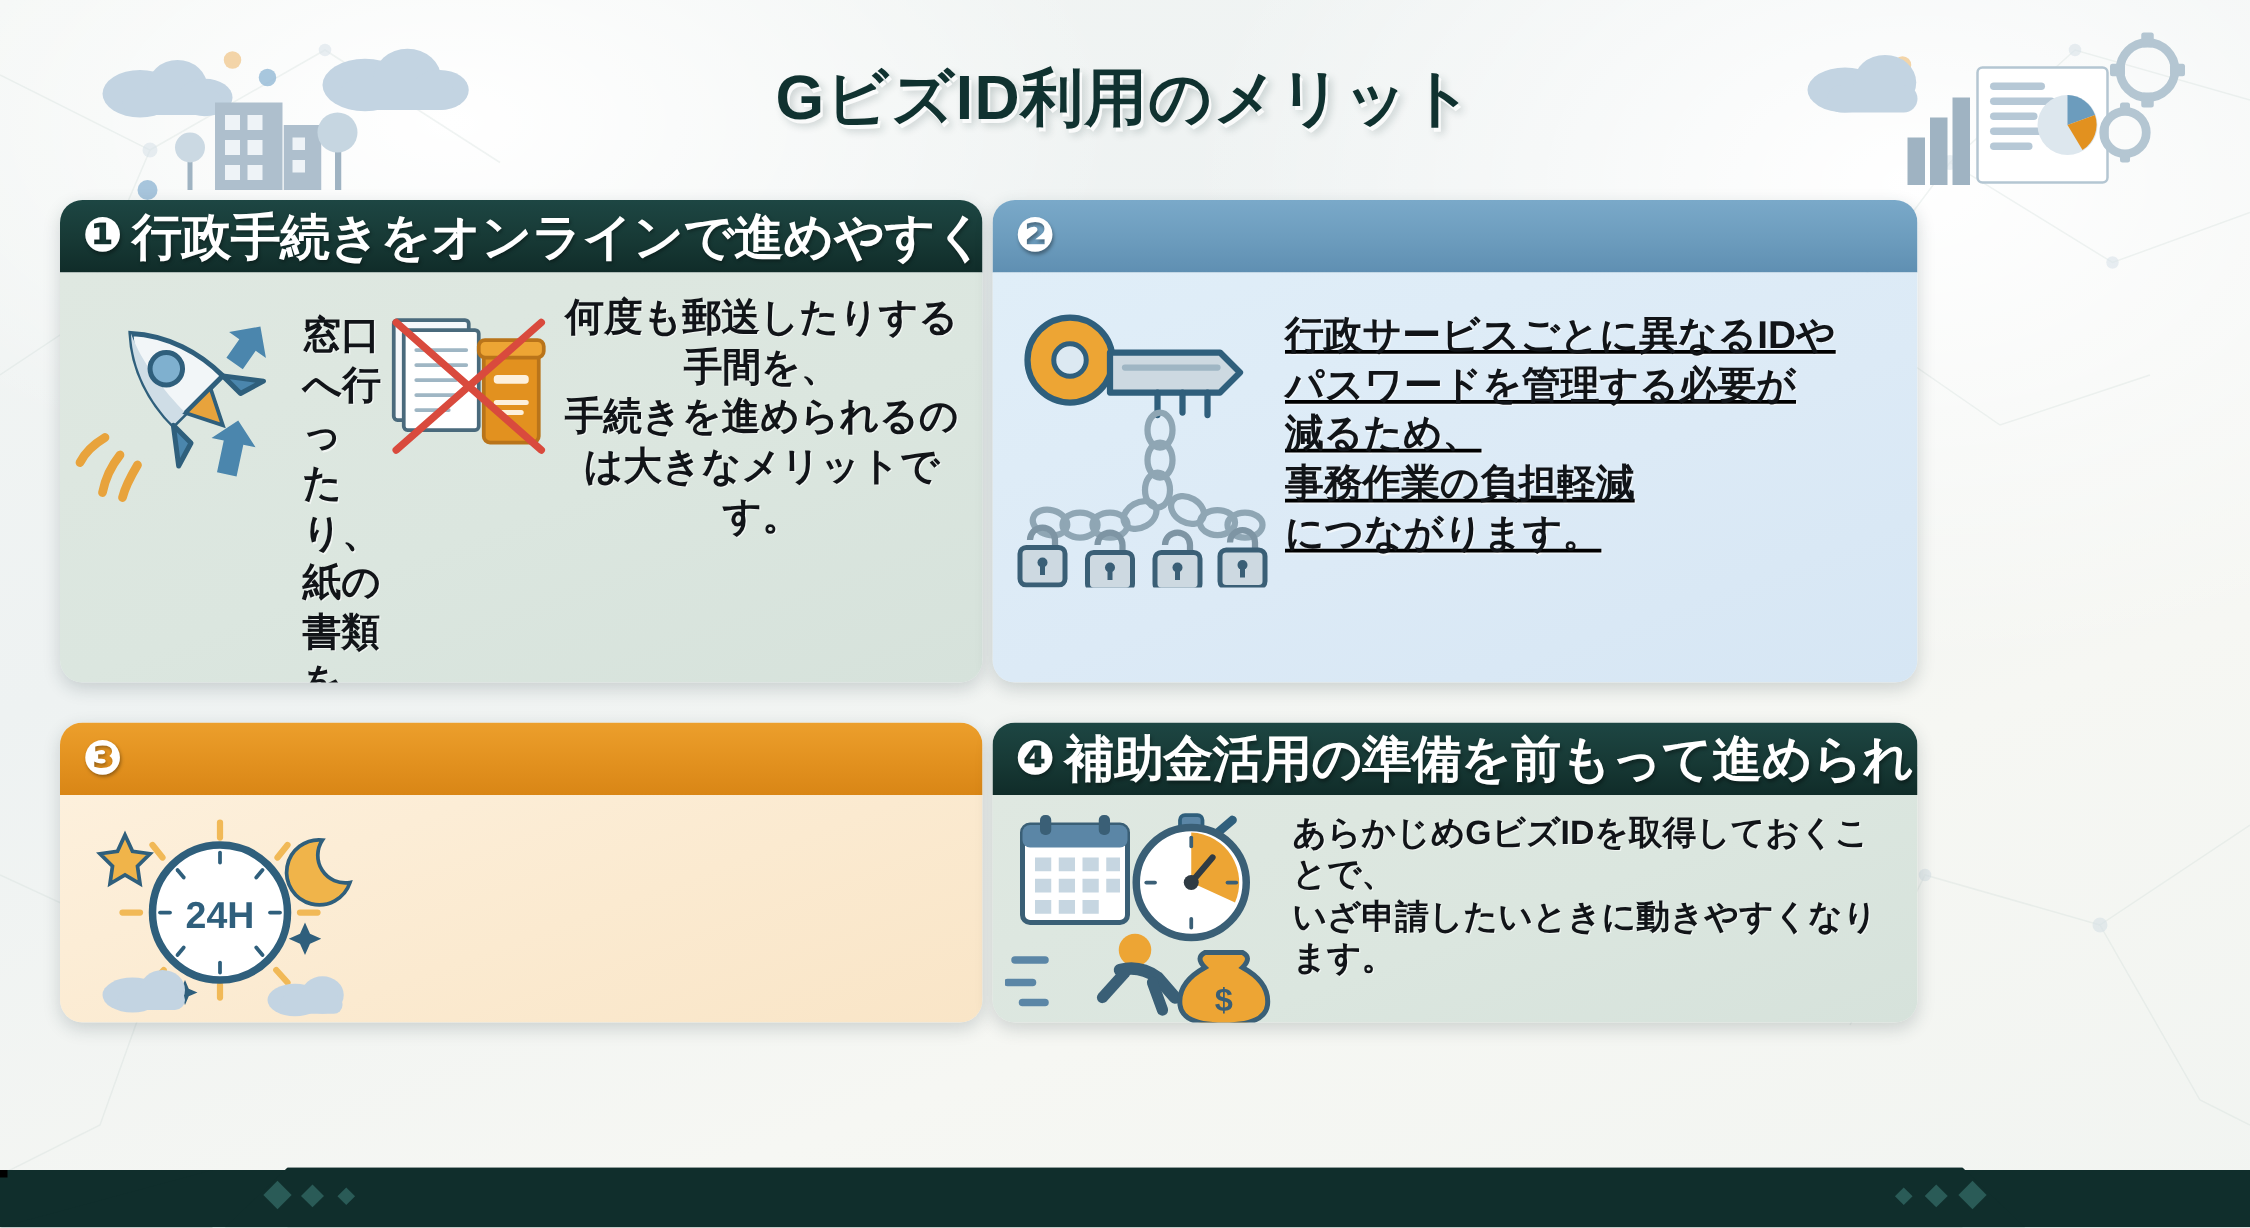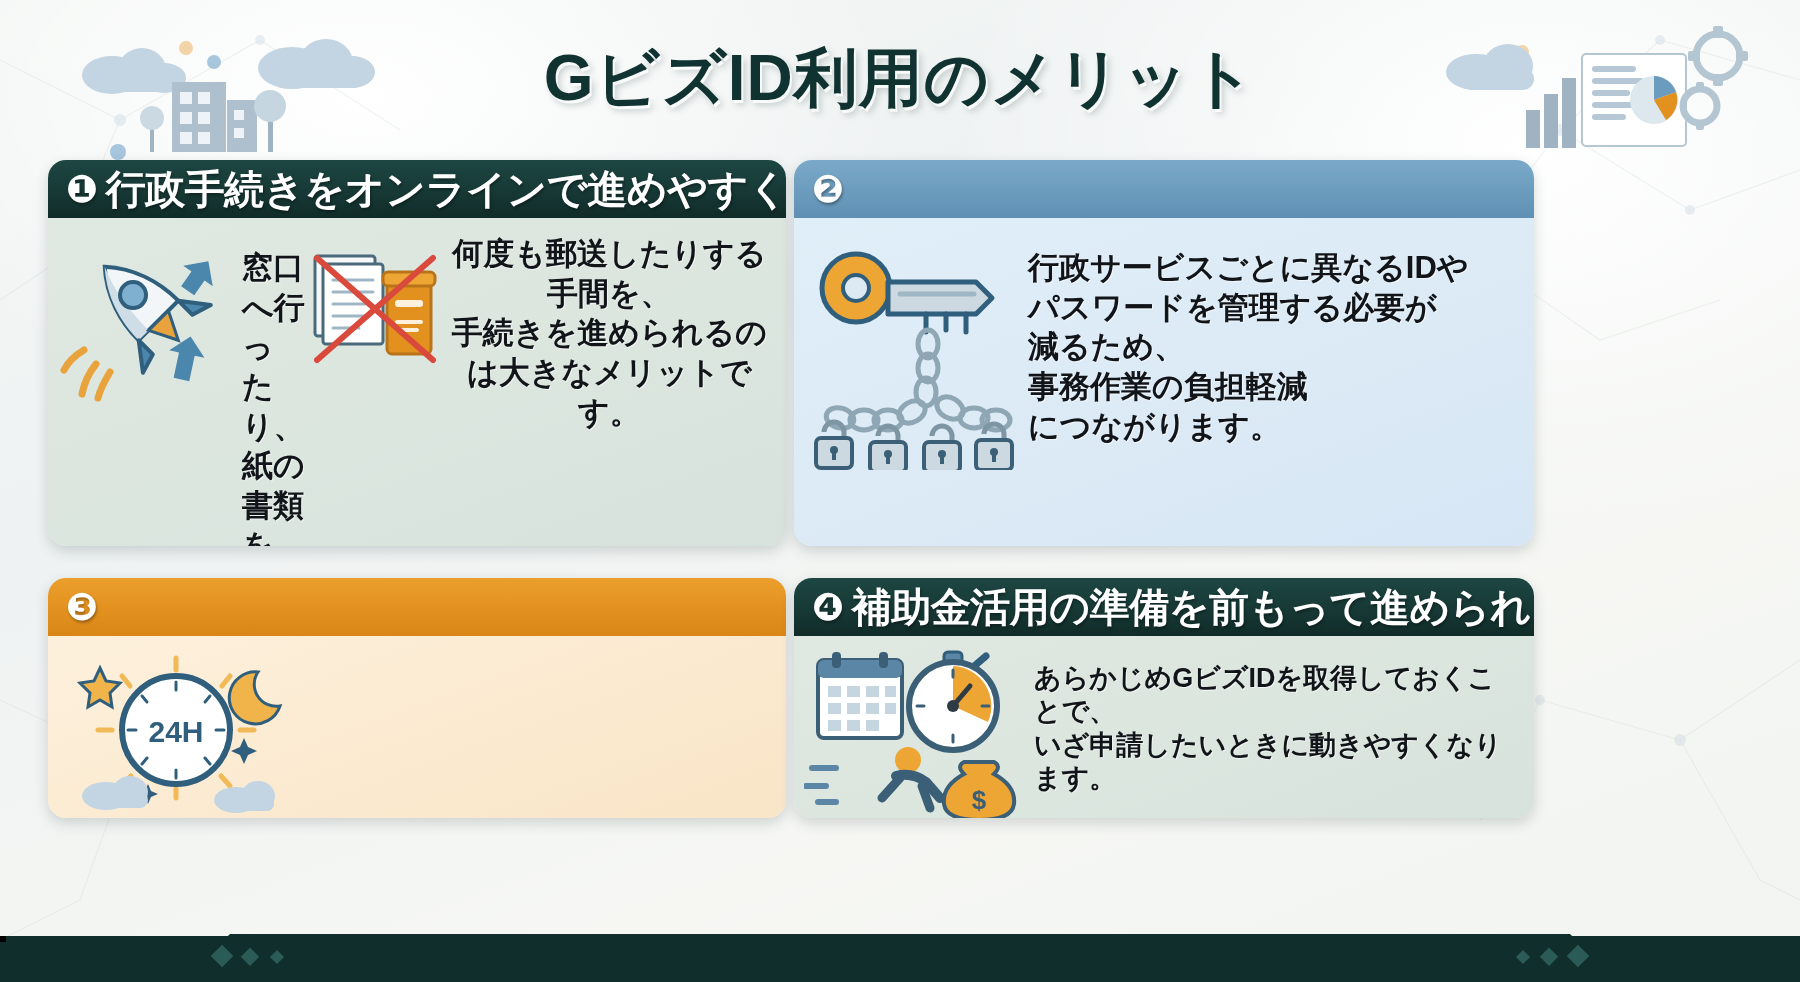--- a/index.html
+++ b/index.html
@@ -17,21 +17,21 @@
     overflow:hidden;
   }
   
   .bg-net{position:absolute;inset:0;pointer-events:none;opacity:.5;}
   
   .title-wrap{
     position:absolute;left:0;right:0;top:22px;height:112px;
     display:flex;align-items:center;justify-content:center;
   }
   .title{
-    font-size:64px;font-weight:bold;letter-spacing:1px;
+    font-size:50px;font-weight:bold;letter-spacing:1px;
     color:#103230;
     text-shadow:2px 3px 0 rgba(255,255,255,.85), 4px 5px 7px rgba(20,50,48,.22);
     white-space:nowrap;
   }
   
   .deco{position:absolute;pointer-events:none;}
   
   .panel{
     position:absolute;border-radius:18px;overflow:hidden;
     box-shadow:0 5px 14px rgba(30,50,55,.18);
@@ -277,21 +277,21 @@
         <div class="ptext">何度も郵送したりする手間を、
 手続きを進められるのは大きなメリットです。</div>
       </div>
     </div>
   </div>
 
   <div class="panel p2">
     <div class="phead head-blue">
       <span class="num">❷</span>
     </div>
-    <div class="pbody body-blue" style="padding:16px 18px 5px 14px;">
+    <div class="pbody body-blue" style="padding:16px 18px 5px 14px;text-decoration:underline;">
       <div class="icon-slot" style="margin-top:6px;">
         <svg width="210" height="230" viewBox="0 0 210 230">
 
           <g>
             <circle cx="48" cy="48" r="34" fill="#eda534" stroke="#2f5f7c" stroke-width="5"></circle>
             <circle cx="48" cy="48" r="13" fill="#dce9f2" stroke="#2f5f7c" stroke-width="4"></circle>
             <path d="M80,42 L168,42 L184,58 L168,74 L80,74 Z" fill="#cdd9e1" stroke="#2f5f7c" stroke-width="5" stroke-linejoin="round"></path>
             <path d="M118,74 L118,92 M138,74 L138,90 M158,74 L158,92" stroke="#2f5f7c" stroke-width="5" stroke-linecap="round"></path>
             <path d="M92,54 H166" stroke="#9fb6c4" stroke-width="5" stroke-linecap="round"></path>
           </g>
@@ -458,21 +458,21 @@
           </g>
 
           <g stroke="#5b86a6" stroke-width="6" stroke-linecap="round">
             <path d="M8,122 h24"></path>
               <path d="M2,140 h20"></path>
               <path d="M14,156 h18"></path>
           </g>
         </svg>
       </div>
       <div style="flex:1;padding-top:2px;padding-left:8px;">
-        <div class="ptext sm4" style="margin-top:16px;">あらかじめGビズIDを取得しておくことで、
+        <div class="ptext sm4" style="margin-top:4px;">あらかじめGビズIDを取得しておくことで、
 いざ申請したいときに動きやすくなります。</div>
       </div>
     </div>
   </div>
 
   <div class="bottom-band"></div>
   <div style="position:absolute;left:0;bottom:0;width:250px;height:46px;background:#f1f4f1;clip-path:polygon(0 0,0 100%,0 100%);"></div>
   <svg style="position:absolute;left:0;bottom:0;" width="1800" height="48" viewBox="0 0 1800 48">
     <polygon points="0,48 180,48 230,0 1570,0 1620,48 1800,48 1800,48 0,48" fill="#102e2c"></polygon>
     <rect x="230" y="0" width="1340" height="48" fill="#102e2c"></rect>

